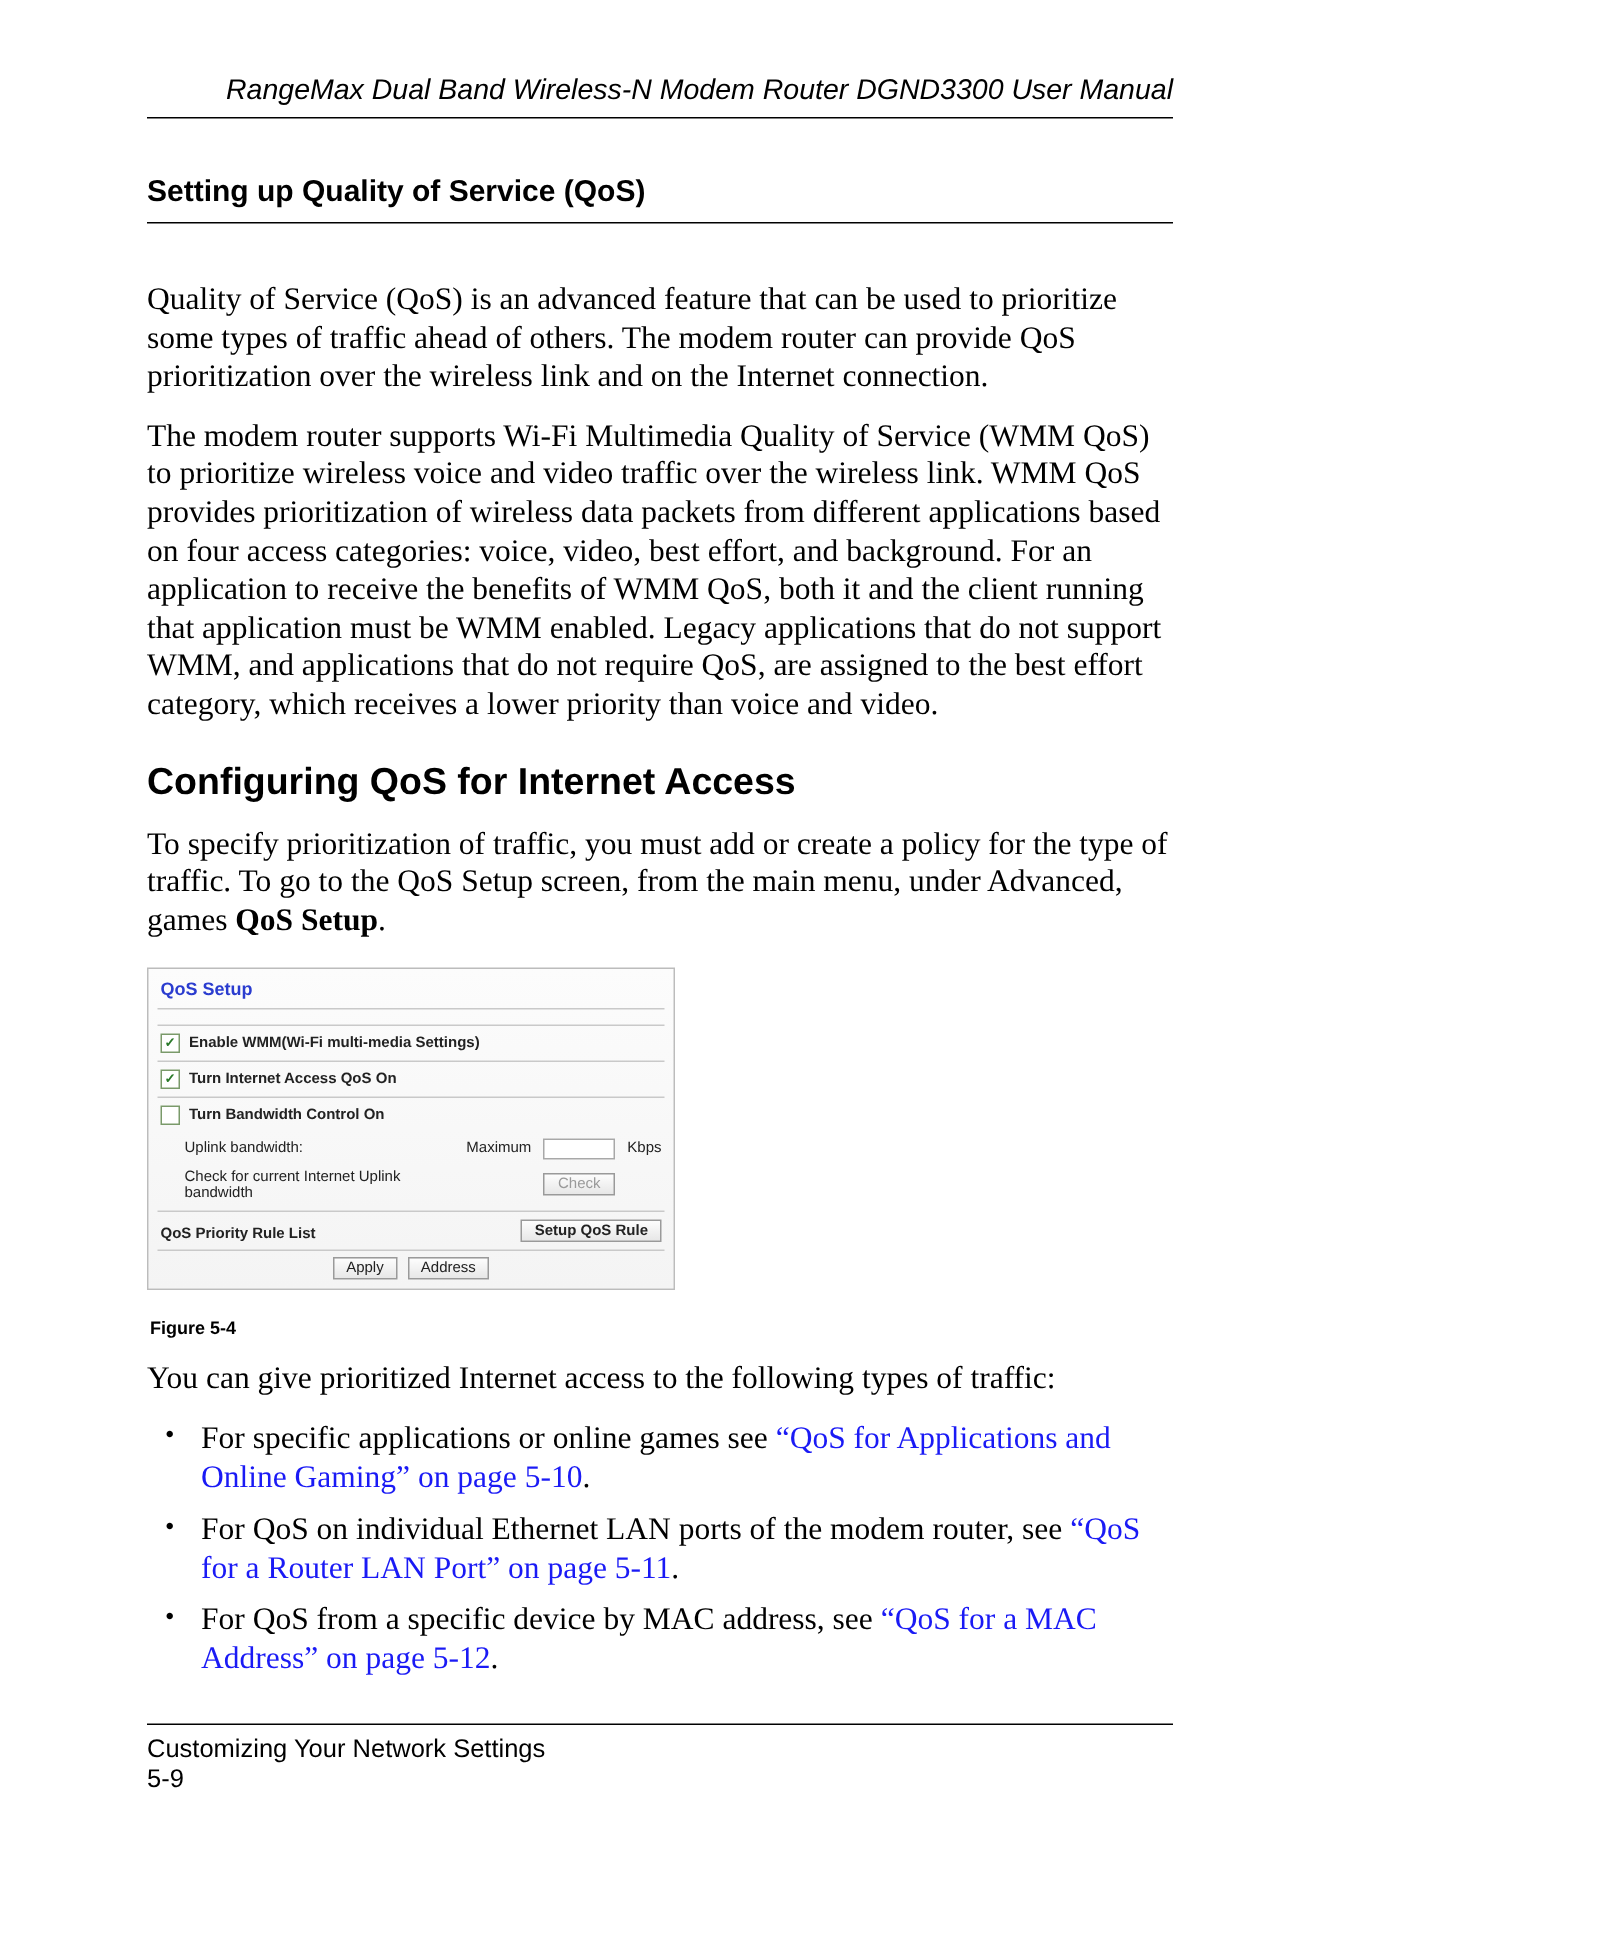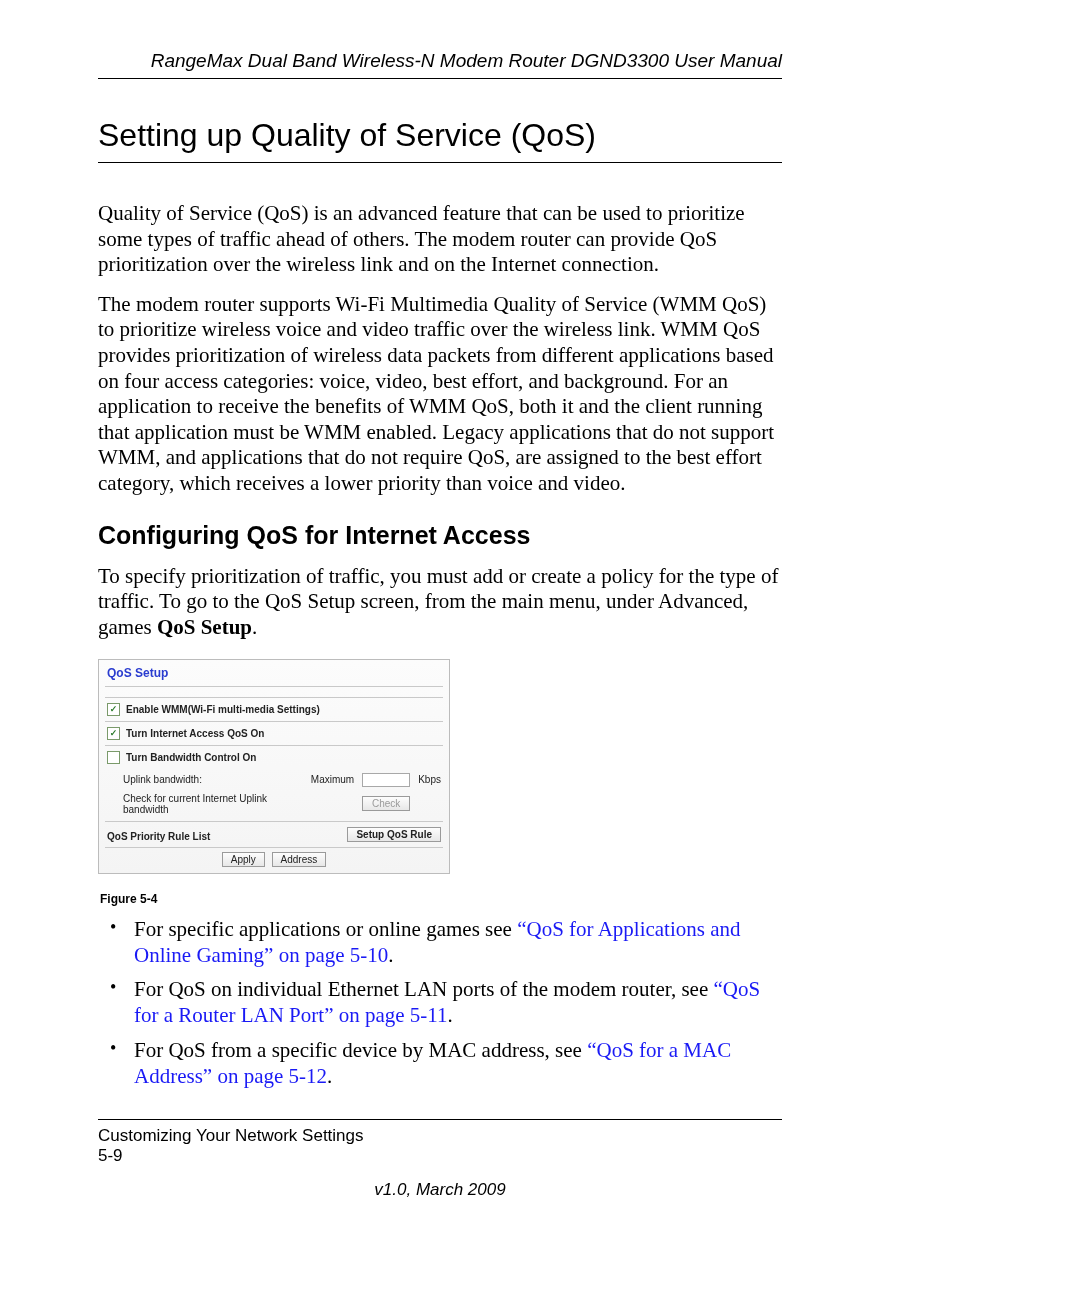--- a/index.html
+++ b/index.html
@@ -19,22 +19,22 @@
     font-style: italic;
     font-family: Arial, Helvetica, sans-serif;
     font-size: 19px;
     text-align: right;
     border-bottom: 1.5px solid #000;
     padding-bottom: 6px;
     margin-bottom: 38px;
   }
   h1.section-title {
     font-family: Arial, Helvetica, sans-serif;
-    font-weight: normal;
-    font-size: 32px;
+    font-weight: bold;
+    font-size: 20px;
     margin: 0 0 6px 0;
     border-bottom: 1.5px solid #000;
     padding-bottom: 8px;
   }
   h2.subsection-title {
     font-family: Arial, Helvetica, sans-serif;
     font-weight: bold;
     font-size: 25px;
     margin: 24px 0 8px 0;
   }
@@ -228,32 +228,32 @@
       <div class="qos-footer">
         <span class="qos-btn">Apply</span>
         <span class="qos-btn">Address</span>
       </div>
     </div>
 
     <div class="fig-caption">Figure 5-4</div>
   </div>
 
 
+  <p class="body">You can give prioritized Internet access to the following types of traffic:</p>
 
   <ul class="bullets">
     <li>
       <span>For specific applications or online games see </span><a class="xref" href="#">“QoS for Applications and Online Gaming” on page 5-10</a><span>.</span>
     </li>
     <li>
       <span>For QoS on individual Ethernet LAN ports of the modem router, see </span><a class="xref" href="#">“QoS for a Router LAN Port” on page 5-11</a><span>.</span>
     </li>
     <li>
       <span>For QoS from a specific device by MAC address, see </span><a class="xref" href="#">“QoS for a MAC Address” on page 5-12</a><span>.</span>
     </li>
   </ul>
 
   <div class="page-footer">
     <span>Customizing Your Network Settings</span>
     <span>5-9</span>
   </div>
-  <div class="version-line">v1.0, March 2009</div>
 
 </div>
 
 </body></html>

